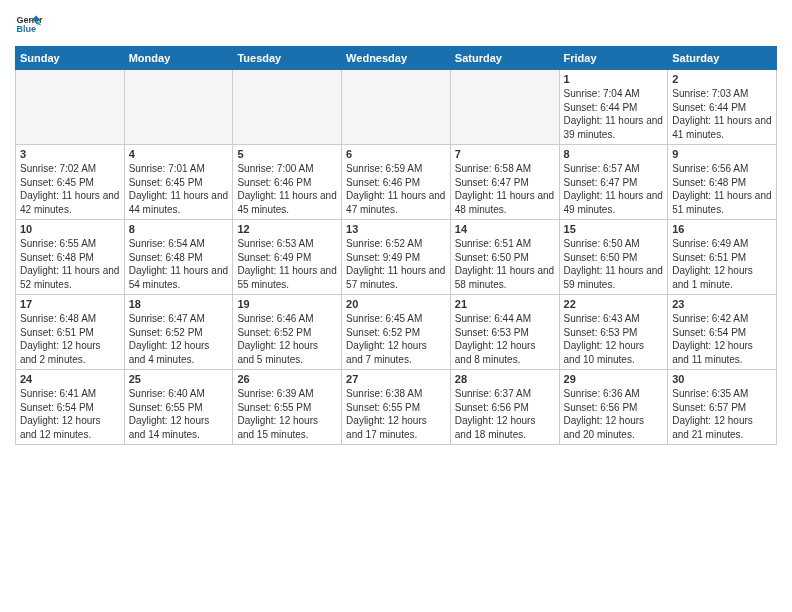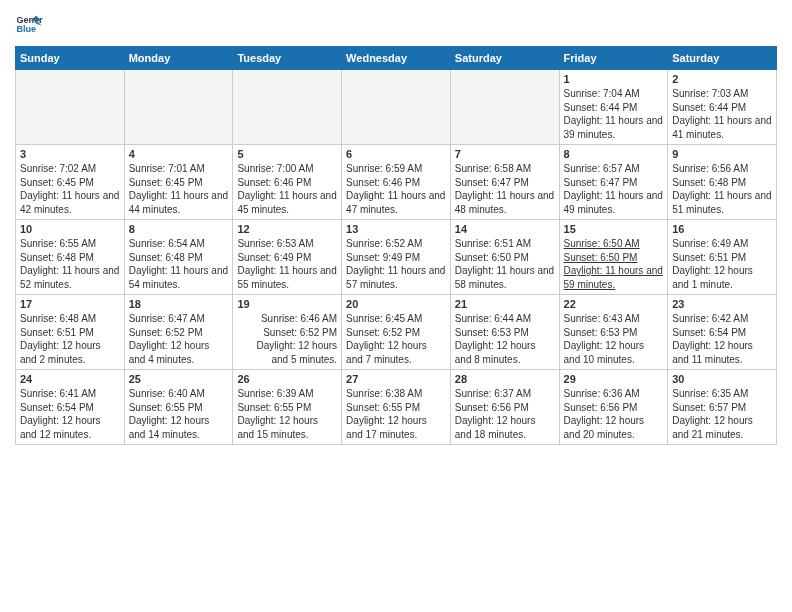--- a/index.html
+++ b/index.html
@@ -213,21 +213,21 @@
 Daylight: 11 hours and 57 minutes.</div>
           </td>
           <td>
             <span class="day-num">14</span>
             <div class="day-info" style="white-space: pre-line;">Sunrise: 6:51 AM
 Sunset: 6:50 PM
 Daylight: 11 hours and 58 minutes.</div>
           </td>
           <td>
             <span class="day-num">15</span>
-            <div class="day-info" style="white-space: pre-line; text-decoration: underline;">Sunrise: 6:50 AM
+            <div class="day-info" style="white-space: pre-line;">Sunrise: 6:50 AM
 Sunset: 6:50 PM
 Daylight: 11 hours and 59 minutes.</div>
           </td>
           <td>
             <span class="day-num">16</span>
             <div class="day-info" style="white-space: pre-line;">Sunrise: 6:49 AM
 Sunset: 6:51 PM
 Daylight: 12 hours and 1 minute.</div>
           </td>
         </tr>
@@ -239,21 +239,21 @@
 Daylight: 12 hours and 2 minutes.</div>
           </td>
           <td>
             <span class="day-num">18</span>
             <div class="day-info" style="white-space: pre-line;">Sunrise: 6:47 AM
 Sunset: 6:52 PM
 Daylight: 12 hours and 4 minutes.</div>
           </td>
           <td>
             <span class="day-num">19</span>
-            <div class="day-info" style="white-space: pre-line; text-align: right;">Sunrise: 6:46 AM
+            <div class="day-info" style="white-space: pre-line;">Sunrise: 6:46 AM
 Sunset: 6:52 PM
 Daylight: 12 hours and 5 minutes.</div>
           </td>
           <td>
             <span class="day-num">20</span>
             <div class="day-info" style="white-space: pre-line;">Sunrise: 6:45 AM
 Sunset: 6:52 PM
 Daylight: 12 hours and 7 minutes.</div>
           </td>
           <td>

